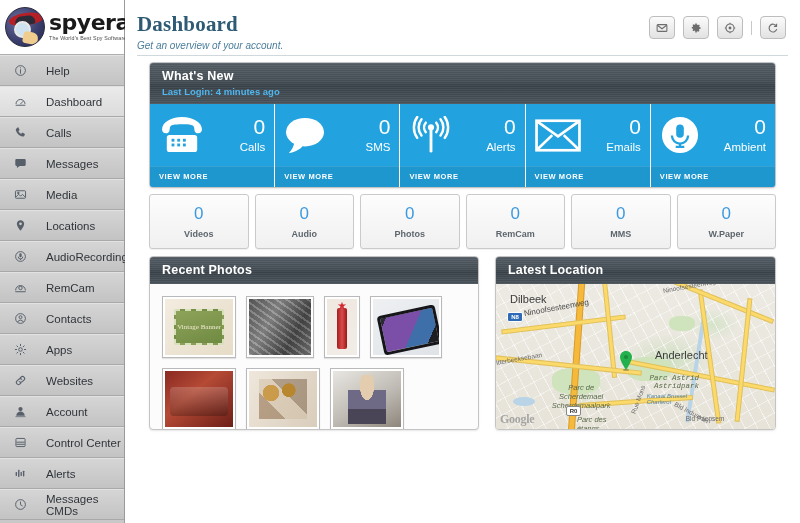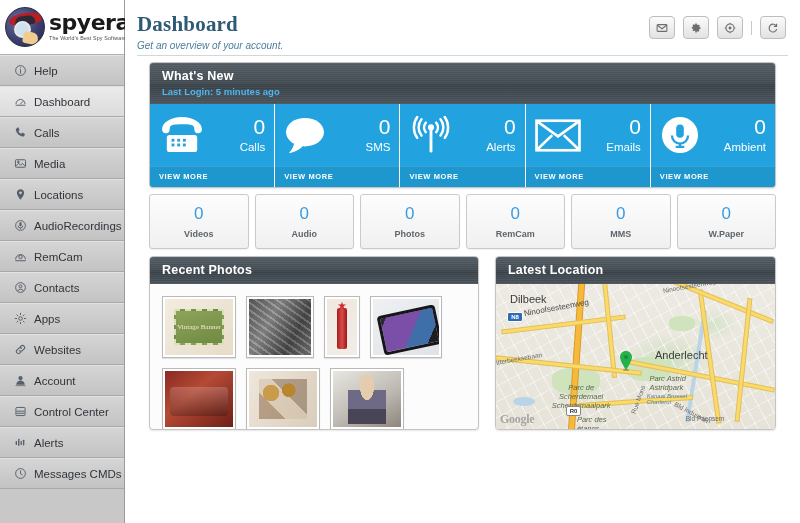--- a/index.html
+++ b/index.html
@@ -50,21 +50,21 @@
   }
   .logo-text { margin-left: 4px; line-height: 1; }
   .logo-word {
     font-size: 22px; font-weight: 700; color: #1a1a1a; letter-spacing: -0.5px;
     font-family: "DejaVu Sans", sans-serif;
   }
   .logo-tag { font-size: 5.3px; color: #4a4a4a; letter-spacing: 0.15px; margin-top: 2px; }
 
   .nav { display: flex; flex-direction: column; }
   .nav-item {
-    height: 31px; display: flex; align-items: center; gap: 7px;
+    height: 31px; display: flex; align-items: center; gap: 19px;
     padding-left: 14px;
     font-size: 11.5px; color: #30353a;
     background: linear-gradient(to bottom, #d5d5d5 0%, #c3c3c3 100%);
     border-bottom: 1px solid #a9a9a9;
     border-top: 1px solid #e2e2e2;
     cursor: pointer;
   }
   .nav-item.active {
     background: linear-gradient(to bottom, #eaeaea 0%, #dcdcdc 100%);
   }
@@ -304,20 +304,28 @@
         <div class="nav-item">
           <span class="nav-ico">
             <svg viewBox="0 0 16 16" fill="currentColor">
               <path d="M4.2 1.8c.5-.3 1.1-.1 1.4.4l1.1 2c.3.5.1 1.1-.4 1.4l-.8.5c.5 1.7 1.8 3 3.5 3.5l.5-.8c.3-.5.9-.7 1.4-.4l2 1.1c.5.3.7.9.4 1.4l-.8 1.3c-.4.6-1.1.9-1.8.7C6.8 12.6 3.4 9.2 2.2 5c-.2-.7.1-1.4.7-1.8l1.3-.8z"></path>
             </svg>
           </span>
           <span>Calls</span>
         </div>
         <div class="nav-item">
           <span class="nav-ico">
+            <svg viewBox="0 0 16 16" fill="currentColor">
+              <path d="M3 2.6h10a1.4 1.4 0 0 1 1.4 1.4v5.6a1.4 1.4 0 0 1-1.4 1.4H7l-3.4 2.6v-2.6H3a1.4 1.4 0 0 1-1.4-1.4V4A1.4 1.4 0 0 1 3 2.6z"></path>
+            </svg>
+          </span>
+          <span>Messages</span>
+        </div>
+        <div class="nav-item">
+          <span class="nav-ico">
             <svg viewBox="0 0 16 16" fill="none" stroke="currentColor" stroke-width="1.2">
               <rect x="1.8" y="3.4" width="12.4" height="9.2" rx="1"></rect>
               <path d="M2.4 11l3.3-3.3 2.4 2.4 2.3-2.3 3.2 3.2"></path>
               <circle cx="5.4" cy="6.1" r="1" fill="currentColor"></circle>
             </svg>
           </span>
           <span>Media</span>
         </div>
         <div class="nav-item">
           <span class="nav-ico">
@@ -460,21 +468,21 @@
           </span>
         </div>
       </div>
     </div>
 
     <div class="content">
 
       <div class="panel">
         <div class="panel-head">
           <div class="panel-title">What's New</div>
-          <div class="panel-sub">Last Login: 5 minutes ago</div>
+          <div class="panel-sub">Last Login: 4 minutes ago</div>
         </div>
         <div class="tiles" id="tiles">
             <div class="tile">
               <div class="tile-body">
                 <span class="tile-ico">
                   <svg viewBox="0 0 48 40" width="46" height="38" fill="currentColor">
                     <path d="M24 1C12 1 3 7 3 14c0 2.5 1.6 4.2 4 4.2 2.1 0 3.7-1.3 3.9-3.3l.3-2.6c.2-1.7 1.3-2.6 3.2-2.9C16.6 9 20 8.8 24 8.8s7.4.2 9.6.6c1.9.3 3 1.2 3.2 2.9l.3 2.6c.2 2 1.8 3.3 3.9 3.3 2.4 0 4-1.7 4-4.2C45 7 36 1 24 1z"></path>
                     <rect x="8" y="20" width="32" height="18" rx="3"></rect>
                     <rect x="13" y="24" width="3" height="3" fill="#22a2de"></rect>
                     <rect x="19" y="24" width="3" height="3" fill="#22a2de"></rect>
@@ -627,21 +635,21 @@
             <div class="road" style="left:46%;top:62%;width:54%;height:3px;transform:rotate(11deg);"></div>
             <div class="road" style="left:76%;top:4%;width:3px;height:92%;transform:rotate(-8deg);"></div>
             <div class="road" style="left:55%;top:8%;width:46%;height:3px;transform:rotate(22deg);"></div>
             <div class="road" style="left:30%;top:80%;width:40%;height:3px;transform:rotate(-4deg);"></div>
             <div class="road" style="left:88%;top:10%;width:3px;height:84%;transform:rotate(6deg);"></div>
 
             <div class="maplabel big" style="left:5%;top:6%;">Dilbeek</div>
             <div class="maplabel rot" style="left:10%;top:17%;font-size:8px;">Ninoofsesteenweg</div>
             <div class="maplabel big" style="left:57%;top:45%;">Anderlecht</div>
             <div class="maplabel small rot" style="left:0%;top:52%;">Itterbeeksebaan</div>
-            <div class="maplabel it" style="left:55%;top:62%;text-align:left;">Parc Astrid<br>Astridpark</div>
+            <div class="maplabel it" style="left:55%;top:62%;text-align:right;font-family:Liberation Mono, monospace;">Parc Astrid<br>Astridpark</div>
             <div class="maplabel it" style="left:20%;top:68%;text-align:center;">Parc de<br>Scherdemael<br>Scherdemaalpark</div>
             <div class="maplabel it" style="left:54%;top:75%;font-size:6px;color:#5a86a0;">Kanaal Brussel<br>Charleroi</div>
             <div class="maplabel it" style="left:29%;top:90%;">Parc des<br>étangs</div>
             <div class="maplabel small rot" style="left:64%;top:80%;transform:rotate(28deg);">Bld Industriel</div>
             <div class="maplabel small" style="left:68%;top:90%;">Bld Paepsem</div>
             <div class="maplabel small rot" style="left:49%;top:87%;transform:rotate(-70deg);">Rue Mons</div>
             <div class="maplabel small rot" style="left:60%;top:2%;">Ninoofsesteenweg</div>
 
             <div class="shield" style="left:4%;top:19%;">N8</div>
             <div class="shield white" style="left:25%;top:84%;">R0</div>

